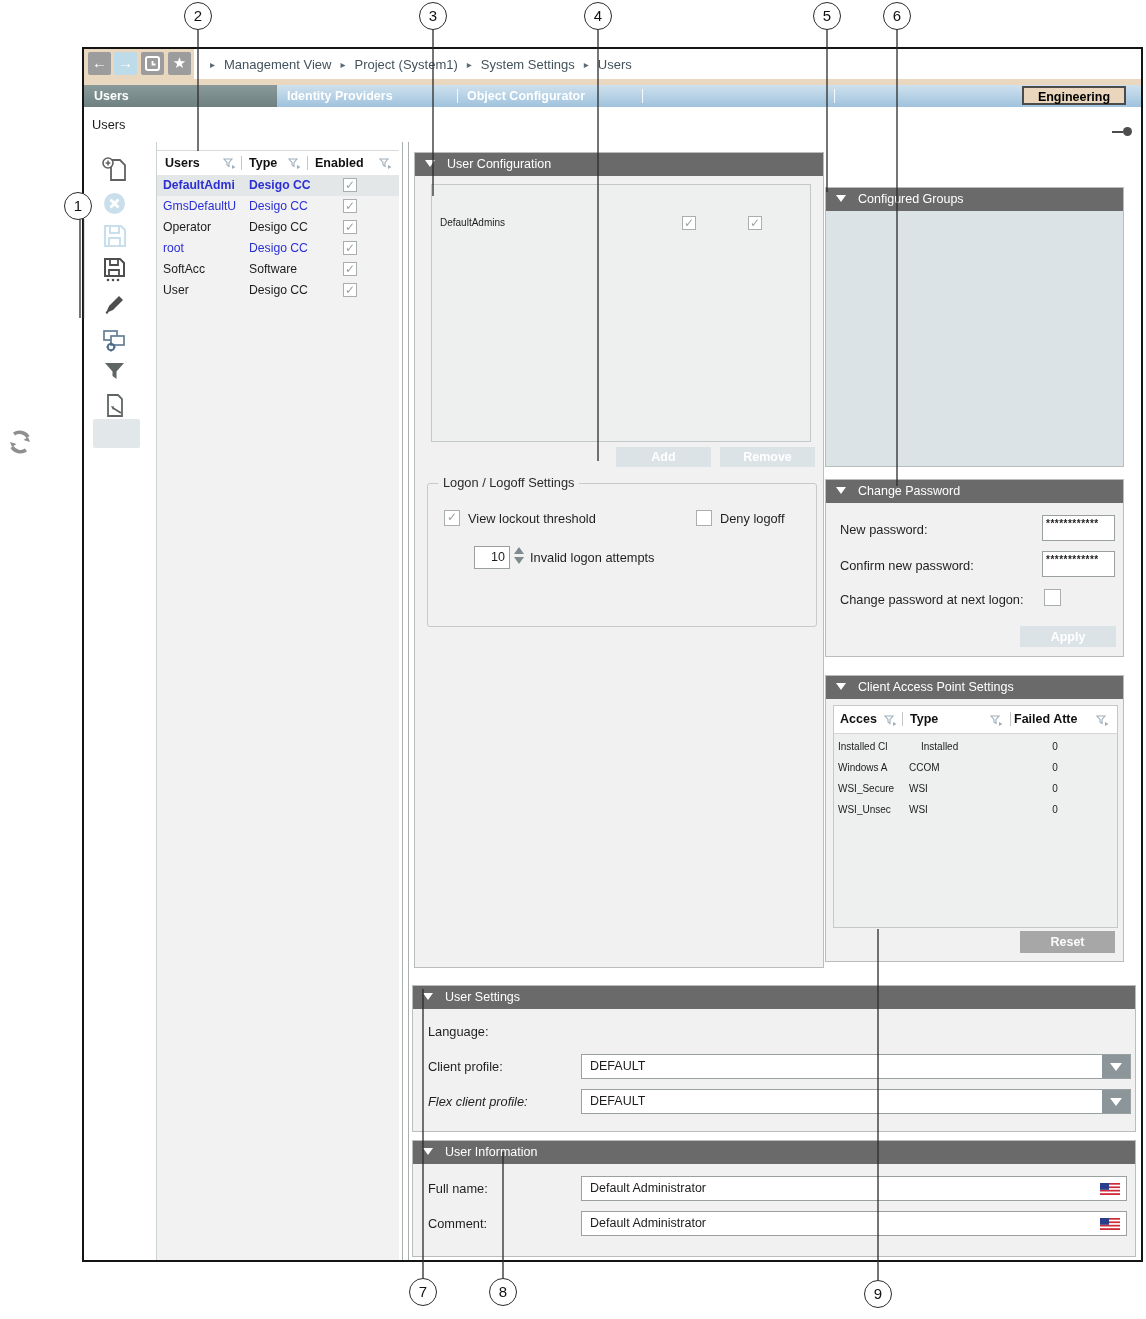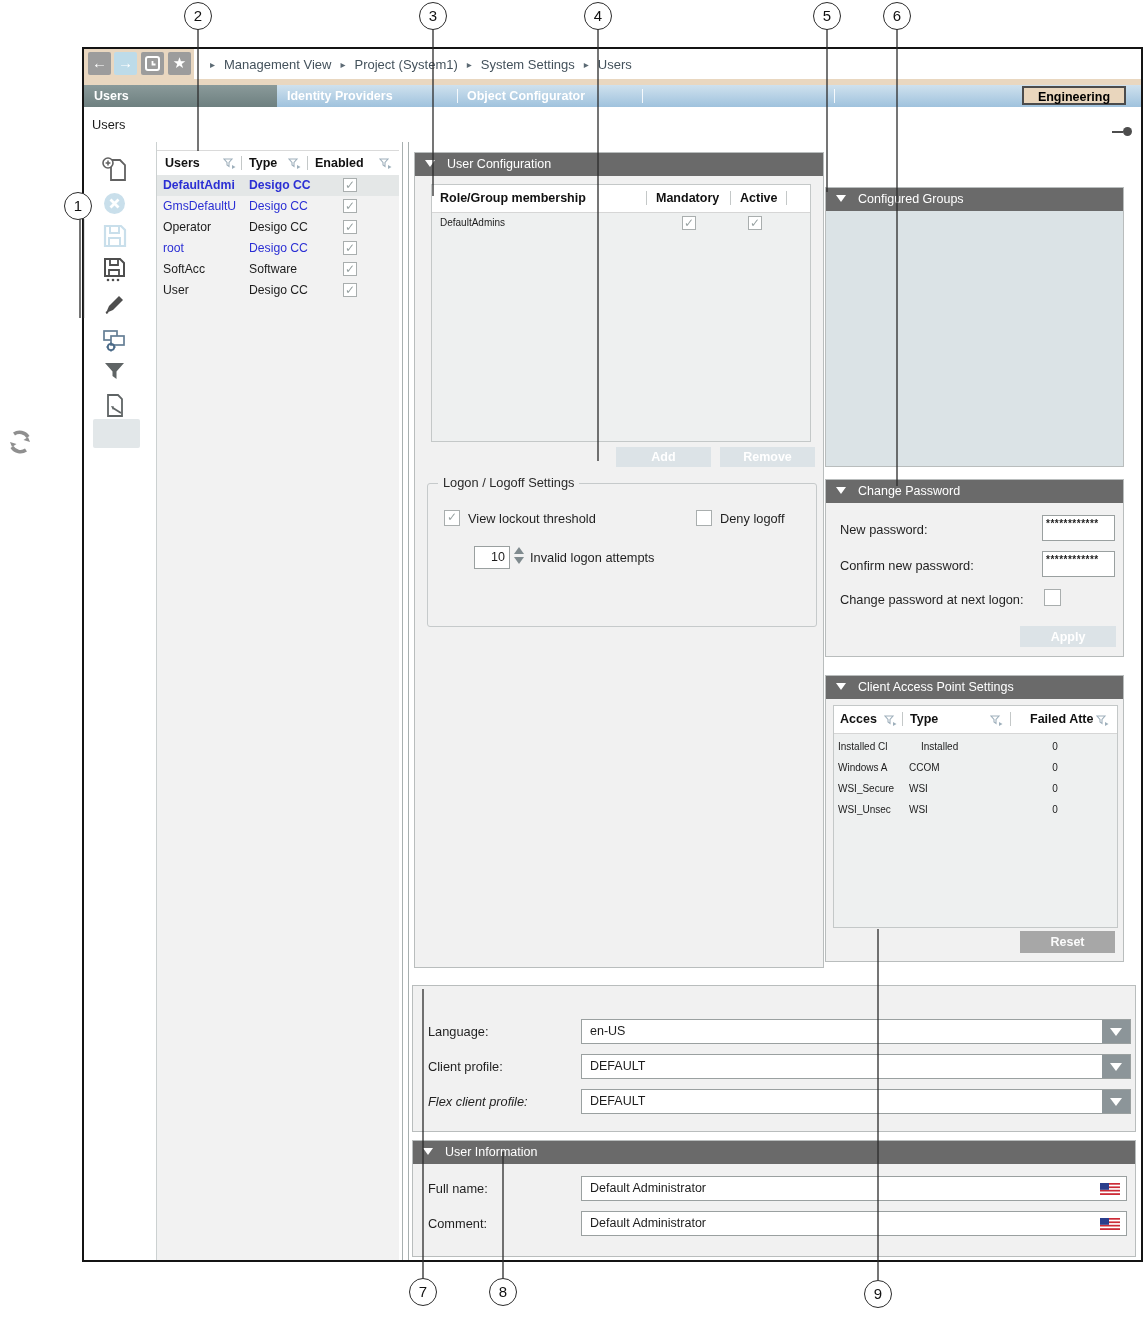--- a/index.html
+++ b/index.html
@@ -258,28 +258,20 @@
       </div>
   </div>
   <div class="splitter"></div>
 
   <div class="panel" style="left:330px;top:103px;width:410px;height:816px;">
     <div class="phdr">
       <span class="tri"></span>
       <span class="ptitle">User Configuration</span>
     </div>
     <div class="gtable" style="left:16px;top:31px;width:380px;height:258px;">
-      <div class="gthead">
-        <div class="gth" style="left:8px;width:200px;">Role/Group membership</div>
-        <div class="colsep" style="left:214px;top:6px;"></div>
-        <div class="gth" style="left:224px;width:74px;">Mandatory</div>
-        <div class="colsep" style="left:298px;top:6px;"></div>
-        <div class="gth" style="left:308px;width:44px;">Active</div>
-        <div class="colsep" style="left:354px;top:6px;"></div>
-      </div>
       <div class="abs" style="left:0;top:27px;right:0;height:22px;">
         <span class="gcell" style="left:8px;width:200px;">DefaultAdmins</span>
         <span class="cb checked" style="left:250px;top:4px;"></span>
         <span class="cb checked" style="left:316px;top:4px;"></span>
       </div>
     </div>
     <button class="btn-dis" style="left:201px;top:294px;width:95px;height:20px;">Add</button>
     <button class="btn-dis" style="left:305px;top:294px;width:95px;height:20px;">Remove</button>
     <div class="fset" style="left:12px;top:330px;width:388px;height:142px;">
       <span class="fset-legend">Logon / Logoff Settings</span>
@@ -331,21 +323,21 @@
           <path d="M1 1h8l-3 3.5v4L4 7V4.5z" fill="none" stroke="#9fb0bc" stroke-width="1.1"></path>
           <path d="M9 7l3.5 2-3.5 2z" fill="#9fb0bc"></path>
           </svg>
         <div class="colsep" style="left:68px;top:6px;"></div>
         <div class="gth" style="left:76px;width:40px;">Type</div>
         <svg class="abs" style="left:156px;top:9px;" width="13" height="11" viewBox="0 0 13 11">
           <path d="M1 1h8l-3 3.5v4L4 7V4.5z" fill="none" stroke="#9fb0bc" stroke-width="1.1"></path>
           <path d="M9 7l3.5 2-3.5 2z" fill="#9fb0bc"></path>
           </svg>
         <div class="colsep" style="left:176px;top:6px;"></div>
-        <div class="gth" style="left:196px;width:74px;">Failed Atte</div>
+        <div class="gth" style="left:180px;width:74px;">Failed Atte</div>
         <svg class="abs" style="left:262px;top:9px;" width="13" height="11" viewBox="0 0 13 11">
           <path d="M1 1h8l-3 3.5v4L4 7V4.5z" fill="none" stroke="#9fb0bc" stroke-width="1.1"></path>
           <path d="M9 7l3.5 2-3.5 2z" fill="#9fb0bc"></path>
           </svg>
       </div>
       <div class="abs" style="left:0;top:30px;right:0;height:21px;">
         <span class="gcell" style="left:4px;width:66px;">Installed Cl</span>
         <span class="gcell" style="left:75px;width:96px;margin-left:12px;">Installed</span>
         <span class="gcell" style="left:184px;width:74px;text-align:center;">0</span>
         </div>
@@ -362,25 +354,25 @@
       <div class="abs" style="left:0;top:93px;right:0;height:21px;">
         <span class="gcell" style="left:4px;width:66px;">WSI_Unsec</span>
         <span class="gcell" style="left:75px;width:96px;">WSI</span>
         <span class="gcell" style="left:184px;width:74px;text-align:center;">0</span>
         </div>
     </div>
     <button class="btn-gray" style="left:194px;top:255px;width:95px;height:22px;">Reset</button>
   </div>
 
   <div class="panel" style="left:328px;top:936px;width:724px;height:147px;">
+    <div class="phdr">
+      <span class="tri"></span>
+      <span class="ptitle">User Settings</span>
+    </div>
     <span class="lbl" style="left:15px;top:38px;">Language:</span>
-    <div class="field" style="left:168px;top:33px;width:550px;height:25px;">
-      <span class="abs" style="left:8px;top:4px;">en-US</span>
-      <span class="ddarrow" style="height:23px;"></span>
-    </div>
     <span class="lbl" style="left:15px;top:73px;">Client profile:</span>
     <div class="field" style="left:168px;top:68px;width:550px;height:25px;">
       <span class="abs" style="left:8px;top:4px;">DEFAULT</span>
       <span class="ddarrow" style="height:23px;"></span>
     </div>
     <span class="lbl" style="left:15px;top:108px;font-style:italic;">Flex client profile:</span>
     <div class="field" style="left:168px;top:103px;width:550px;height:25px;">
       <span class="abs" style="left:8px;top:4px;">DEFAULT</span>
       <span class="ddarrow" style="height:23px;"></span>
     </div>

